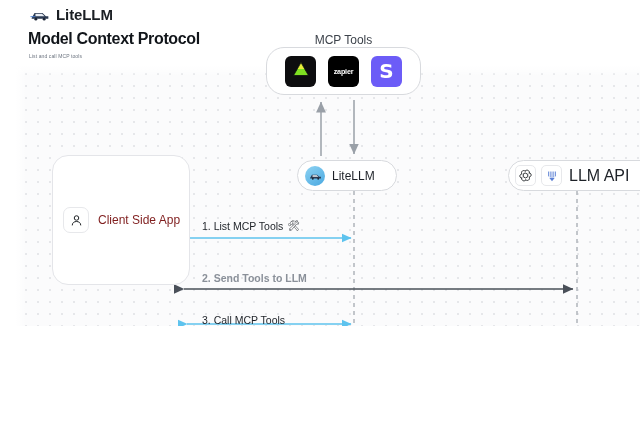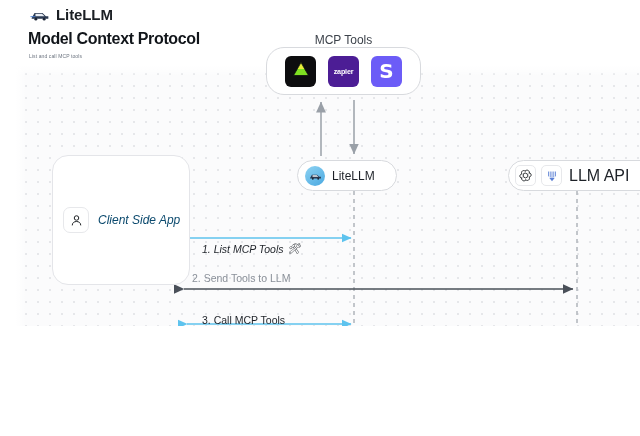--- a/index.html
+++ b/index.html
@@ -136,21 +136,21 @@
     width: 31px;
     height: 31px;
     border-radius: 6px;
     display: flex;
     align-items: center;
     justify-content: center;
     box-sizing: border-box;
     overflow: hidden;
   }
   .tile-andromeda { background: #0d0d0f; }
-  .tile-zapier { background: #4c1d95; }
+  .tile-zapier { background: #000000; }
   .tile-slack { background: #6c5cf7; }
   .zapier-word {
     color: #ffffff;
     font-size: 7.2px;
     font-weight: 700;
     letter-spacing: -0.2px;
   }
   .slack-letter {
     color: #ffffff;
     font-size: 20px;
@@ -236,41 +236,40 @@
     border-radius: 7px;
     border: 1px solid #e7e8eb;
     background: #ffffff;
     display: flex;
     align-items: center;
     justify-content: center;
     box-sizing: border-box;
   }
   .client-label {
     font-size: 12px;
-    color: #0c4a6e;
-    font-style: italic;
+    color: #7f1d1d;
   }
 
   
   .flow-label {
     position: absolute;
     font-size: 10.5px;
     white-space: nowrap;
     display: flex;
     align-items: center;
     gap: 4px;
   }
   .flow-label .txt { line-height: 1; }
   .flow-emoji {
     font-family: "DejaVu Sans", sans-serif;
     font-size: 10px;
     line-height: 1;
   }
-  .label-1 { left: 186px; top: 244px; color: #1d2127; font-style: italic; }
-  .label-2 { left: 176px; top: 273px; color: #8a9099; }
+  .label-1 { left: 186px; top: 221px; color: #1d2127; }
+  .label-2 { left: 186px; top: 273px; color: #8a9099; font-weight: bold; }
   .label-3 { left: 186px; top: 315px; color: #1d2127; flex-direction: column; }
 </style>
 </head>
 <body>
 
 <div class="page">
 
   <div class="brand">
     <span>
       <svg class="brand-logo" viewBox="0 0 24 18" xmlns="http://www.w3.org/2000/svg">

